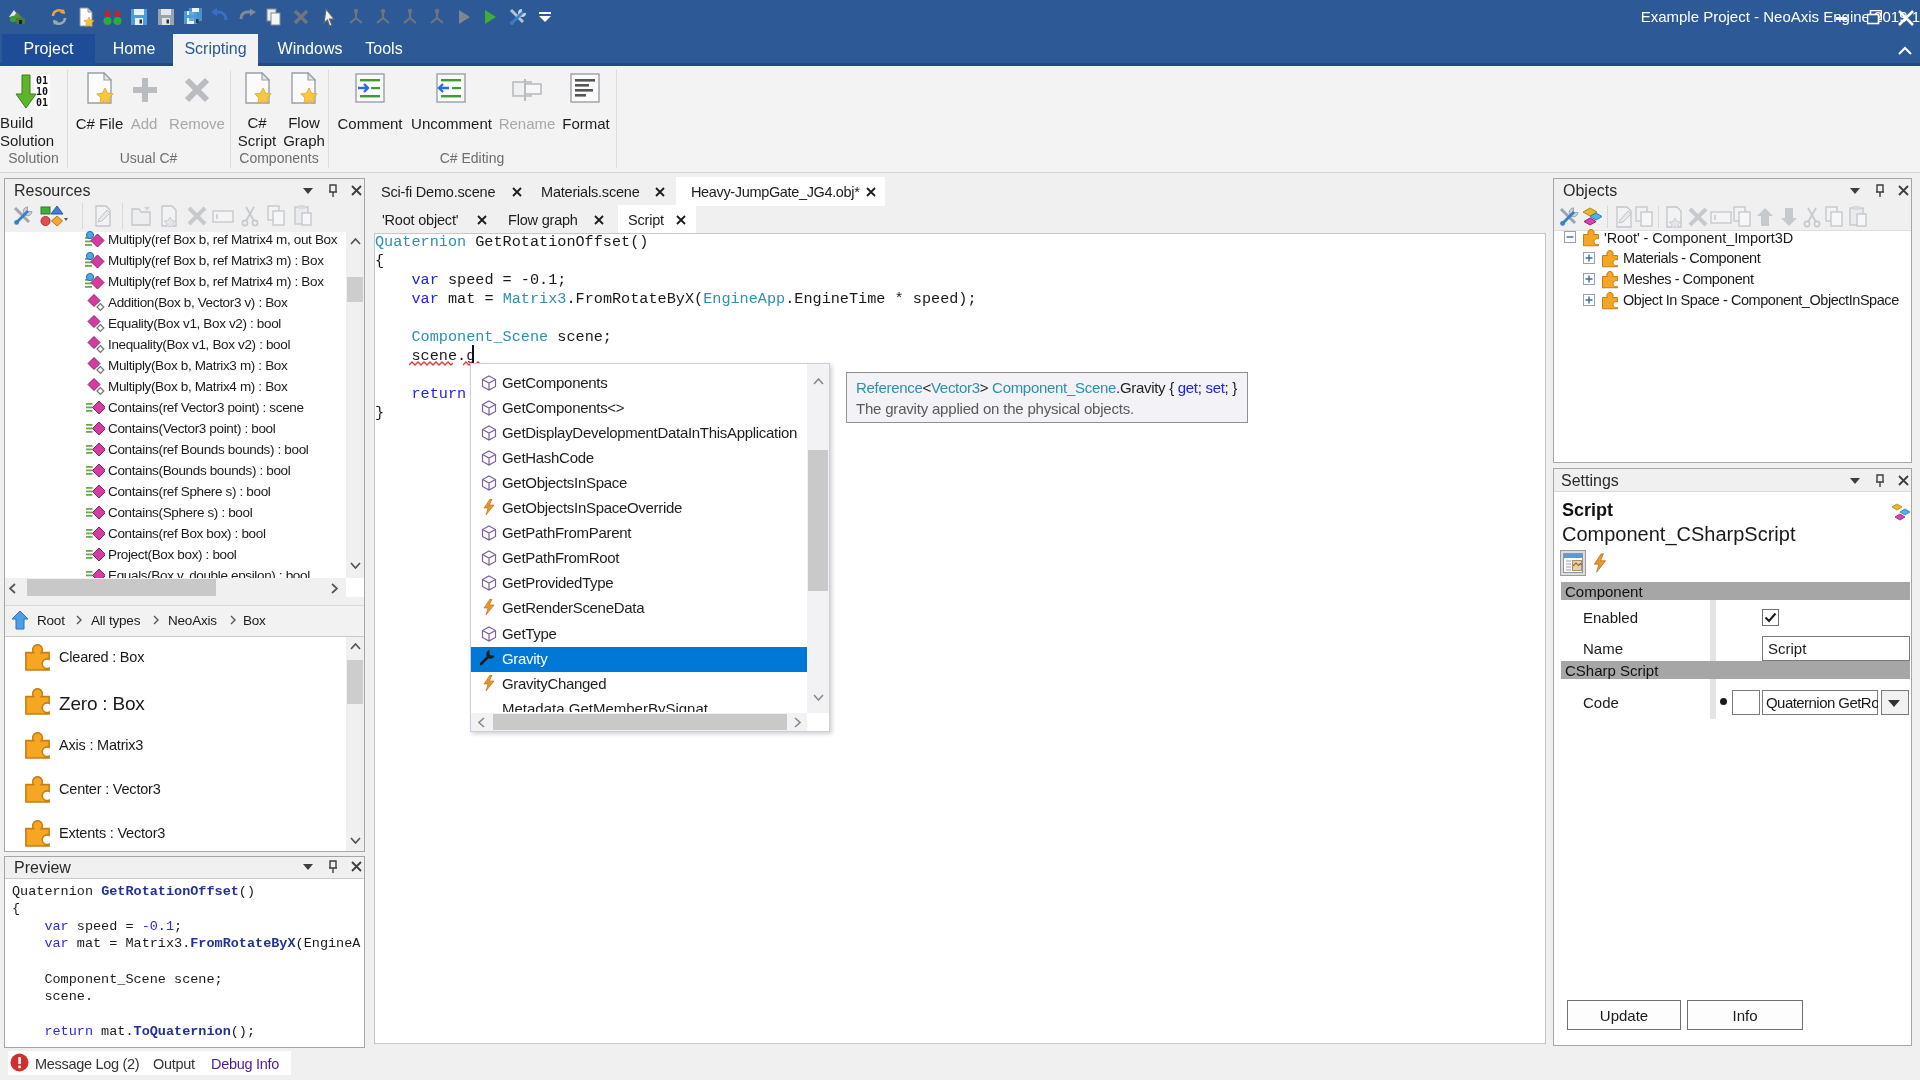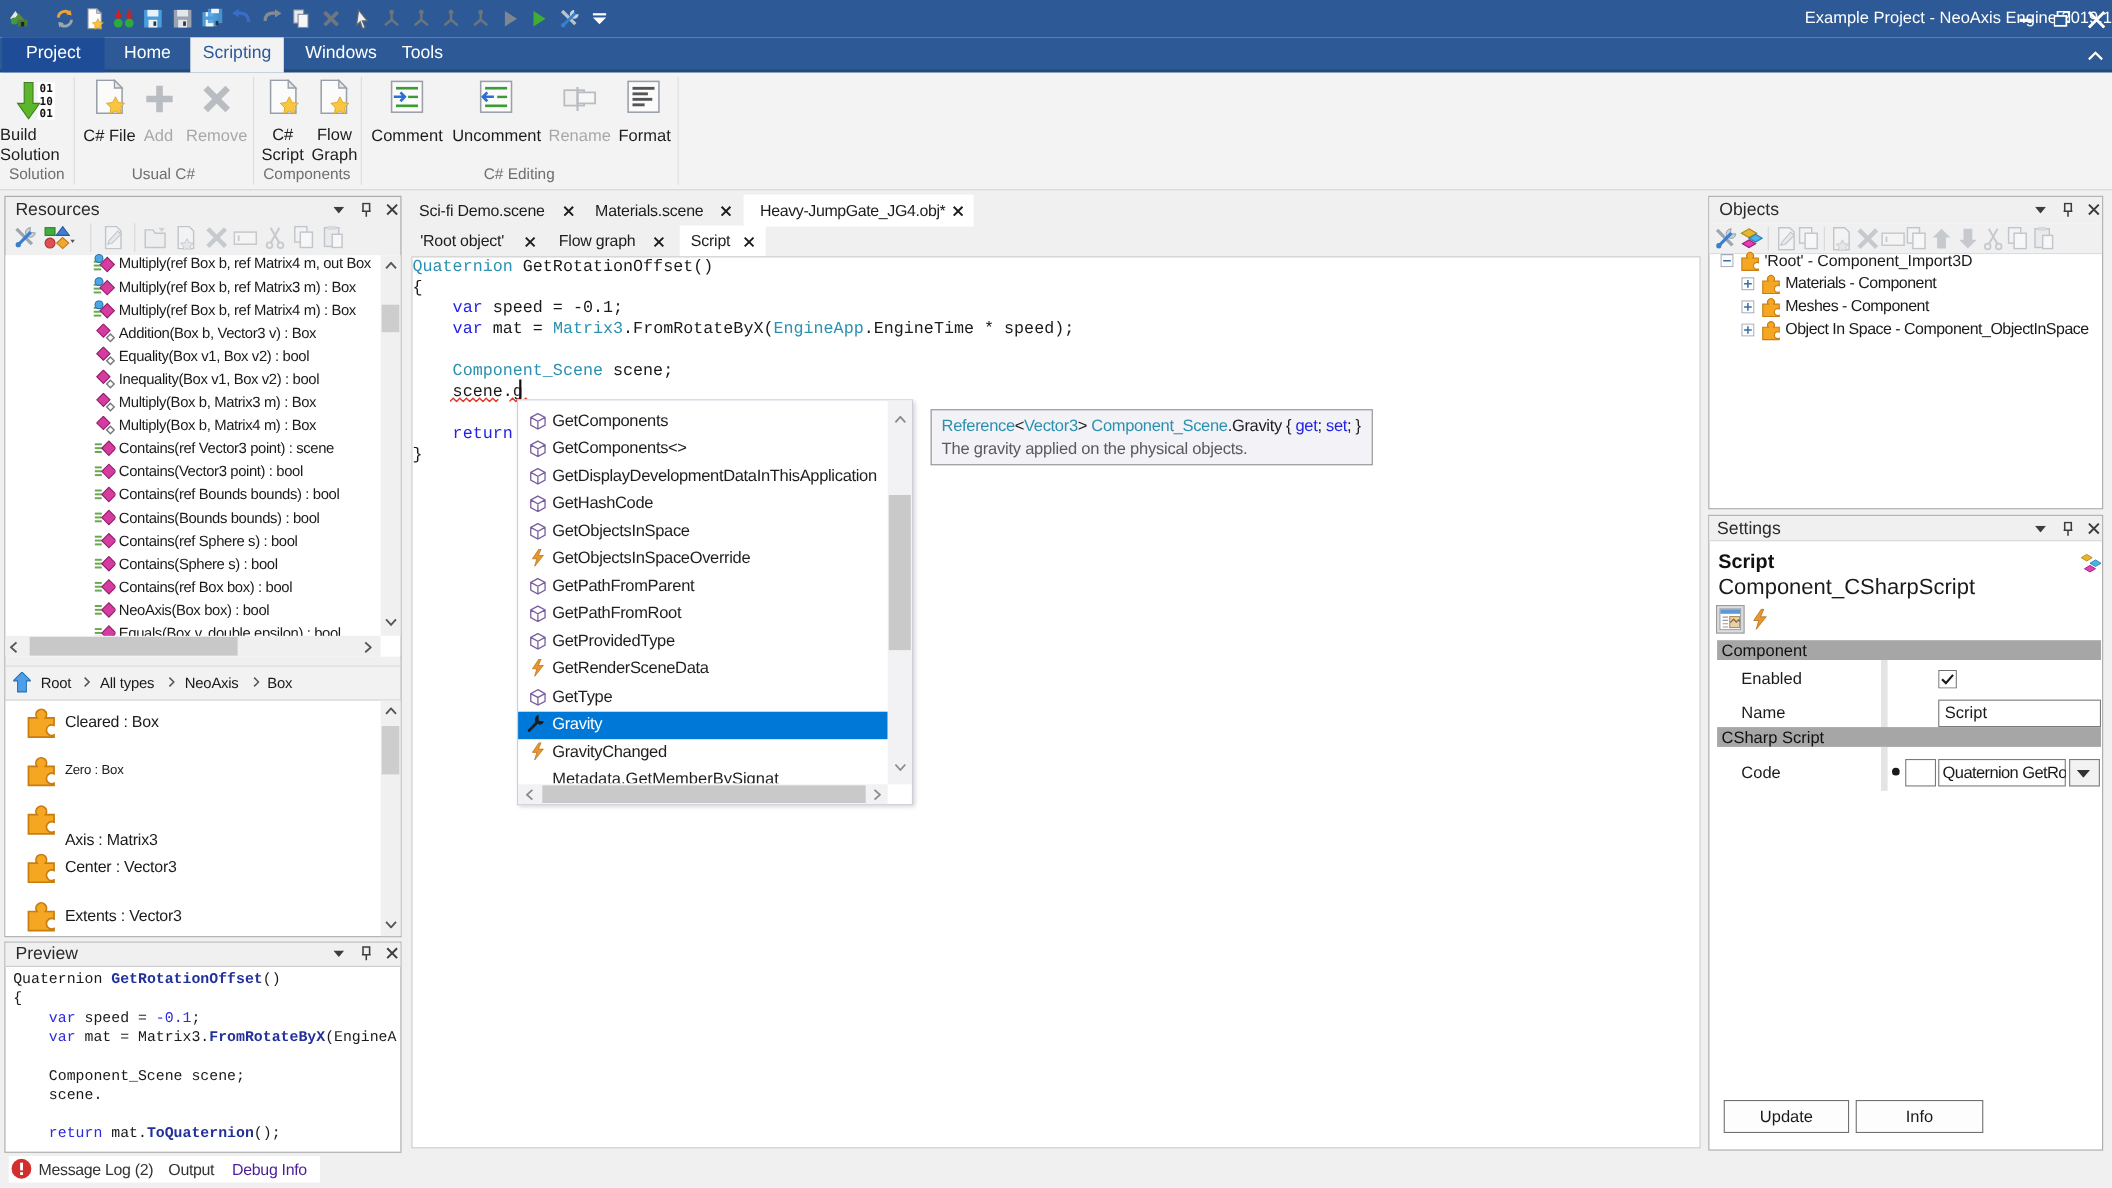--- a/index.html
+++ b/index.html
@@ -391,21 +391,21 @@
     <rect x="0" y="10" width="6.5" height="1.8" fill="#6aa84f"></rect>
     <path d="M6.5 7.5 l6.5 -6.5 l6.5 6.5 l-6.5 6.5 Z" fill="#d63ba0" stroke="#8f1f6a" stroke-width="1"></path>
   </svg>
 <div class="a" style="left:108px;top:526px;font-size:13.5px;letter-spacing:-0.35px;color:#1a1a1a;white-space:nowrap;width:238px;overflow:hidden">Contains(ref Box box) : bool</div>
 <svg class="a" style="left:86px;top:547px" width="19" height="16" viewBox="0 0 19 16">
     <rect x="0" y="3" width="6.5" height="1.8" fill="#6aa84f"></rect>
     <rect x="0" y="6.5" width="6.5" height="1.8" fill="#6aa84f"></rect>
     <rect x="0" y="10" width="6.5" height="1.8" fill="#6aa84f"></rect>
     <path d="M6.5 7.5 l6.5 -6.5 l6.5 6.5 l-6.5 6.5 Z" fill="#d63ba0" stroke="#8f1f6a" stroke-width="1"></path>
   </svg>
-<div class="a" style="left:108px;top:547px;font-size:13.5px;letter-spacing:-0.35px;color:#1a1a1a;white-space:nowrap;width:238px;overflow:hidden">NeoAxis(Box box) : bool</div>
+<div class="a" style="left:108px;top:547px;font-size:13.5px;letter-spacing:-0.35px;color:#1a1a1a;white-space:nowrap;width:238px;overflow:hidden">Project(Box box) : bool</div>
 <svg class="a" style="left:86px;top:568px" width="19" height="16" viewBox="0 0 19 16">
     <rect x="0" y="3" width="6.5" height="1.8" fill="#6aa84f"></rect>
     <rect x="0" y="6.5" width="6.5" height="1.8" fill="#6aa84f"></rect>
     <rect x="0" y="10" width="6.5" height="1.8" fill="#6aa84f"></rect>
     <path d="M6.5 7.5 l6.5 -6.5 l6.5 6.5 l-6.5 6.5 Z" fill="#d63ba0" stroke="#8f1f6a" stroke-width="1"></path>
   </svg>
 <div class="a" style="left:108px;top:568px;font-size:13.5px;letter-spacing:-0.35px;color:#1a1a1a;white-space:nowrap;width:238px;overflow:hidden">Equals(Box v, double epsilon) : bool</div>
 <div class="a" style="left:346px;top:232px;width:18px;height:346px;background:#f0f0f0"></div>
 <svg class="a" style="left:350px;top:238px" width="11" height="7" viewBox="0 0 11 7">
     <path d="M1 6 L5.5 1 L10 6" stroke="#555" stroke-width="1.7" fill="none"></path>
@@ -441,25 +441,25 @@
     <path d="M1 1 L5 5 L1 9" stroke="#555" stroke-width="1.4" fill="none"></path>
   </svg>
 <div class="a" style="left:5px;top:637px;width:359px;height:214px;background:#ffffff"></div>
 <svg class="a" style="left:22px;top:641px" width="31" height="31" viewBox="0 0 32 32">
     <path d="M4 12 L12 12 A5 5 0 1 1 20 12 L28 12 L28 19 A5 5 0 1 0 28 28 L28 30 L4 30 Z" fill="#f5a623" stroke="#c87d10" stroke-width="1.6"></path>
   </svg>
 <div class="a" style="left:59px;top:649px;font-size:14.5px;letter-spacing:-0.2px;color:#1a1a1a">Cleared : Box</div>
 <svg class="a" style="left:22px;top:685px" width="31" height="31" viewBox="0 0 32 32">
     <path d="M4 12 L12 12 A5 5 0 1 1 20 12 L28 12 L28 19 A5 5 0 1 0 28 28 L28 30 L4 30 Z" fill="#f5a623" stroke="#c87d10" stroke-width="1.6"></path>
   </svg>
-<div class="a" style="left:59px;top:693px;font-size:12px;letter-spacing:-0.2px;color:#1a1a1a">Zero : Box</div>
+<div class="a" style="left:59px;top:693px;font-size:19px;letter-spacing:-0.2px;color:#1a1a1a">Zero : Box</div>
 <svg class="a" style="left:22px;top:729px" width="31" height="31" viewBox="0 0 32 32">
     <path d="M4 12 L12 12 A5 5 0 1 1 20 12 L28 12 L28 19 A5 5 0 1 0 28 28 L28 30 L4 30 Z" fill="#f5a623" stroke="#c87d10" stroke-width="1.6"></path>
   </svg>
-<div class="a" style="left:59px;top:756px;font-size:14.5px;letter-spacing:-0.2px;color:#1a1a1a">Axis : Matrix3</div>
+<div class="a" style="left:59px;top:737px;font-size:14.5px;letter-spacing:-0.2px;color:#1a1a1a">Axis : Matrix3</div>
 <svg class="a" style="left:22px;top:773px" width="31" height="31" viewBox="0 0 32 32">
     <path d="M4 12 L12 12 A5 5 0 1 1 20 12 L28 12 L28 19 A5 5 0 1 0 28 28 L28 30 L4 30 Z" fill="#f5a623" stroke="#c87d10" stroke-width="1.6"></path>
   </svg>
 <div class="a" style="left:59px;top:781px;font-size:14.5px;letter-spacing:-0.2px;color:#1a1a1a">Center : Vector3</div>
 <svg class="a" style="left:22px;top:817px" width="31" height="31" viewBox="0 0 32 32">
     <path d="M4 12 L12 12 A5 5 0 1 1 20 12 L28 12 L28 19 A5 5 0 1 0 28 28 L28 30 L4 30 Z" fill="#f5a623" stroke="#c87d10" stroke-width="1.6"></path>
   </svg>
 <div class="a" style="left:59px;top:825px;font-size:14.5px;letter-spacing:-0.2px;color:#1a1a1a">Extents : Vector3</div>
 <div class="a" style="left:346px;top:637px;width:18px;height:214px;background:#f0f0f0"></div>
 <svg class="a" style="left:350px;top:643px" width="11" height="7" viewBox="0 0 11 7">

